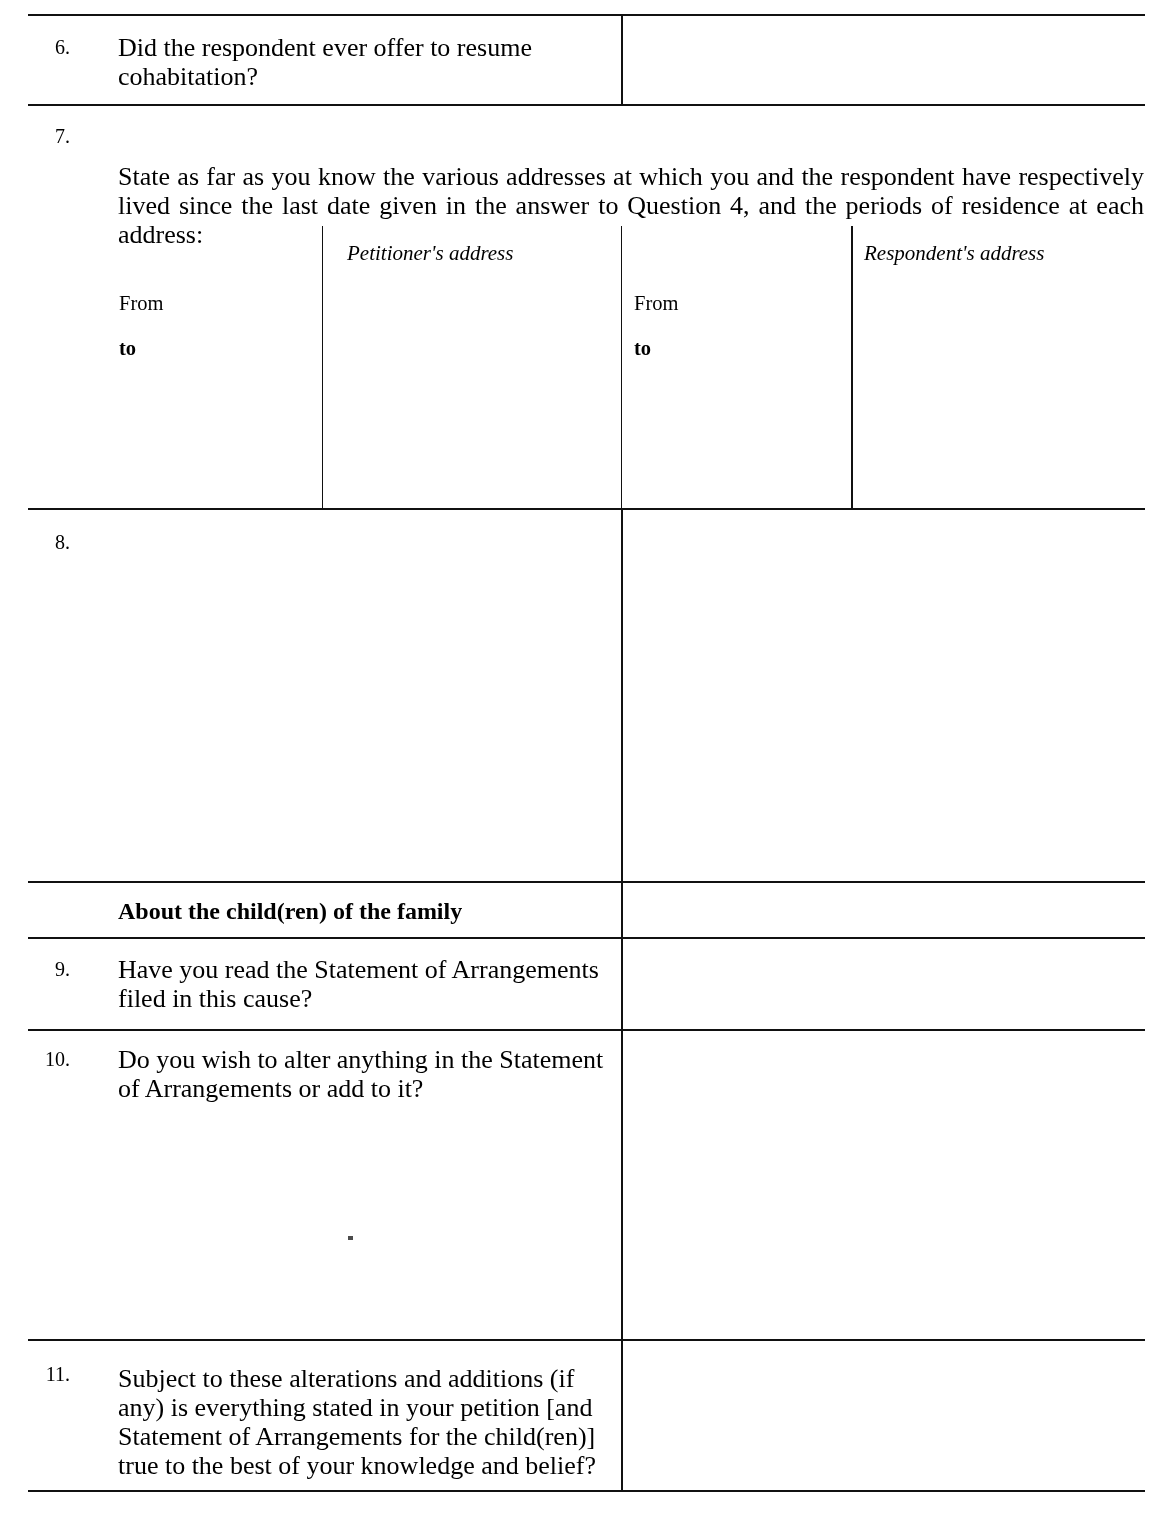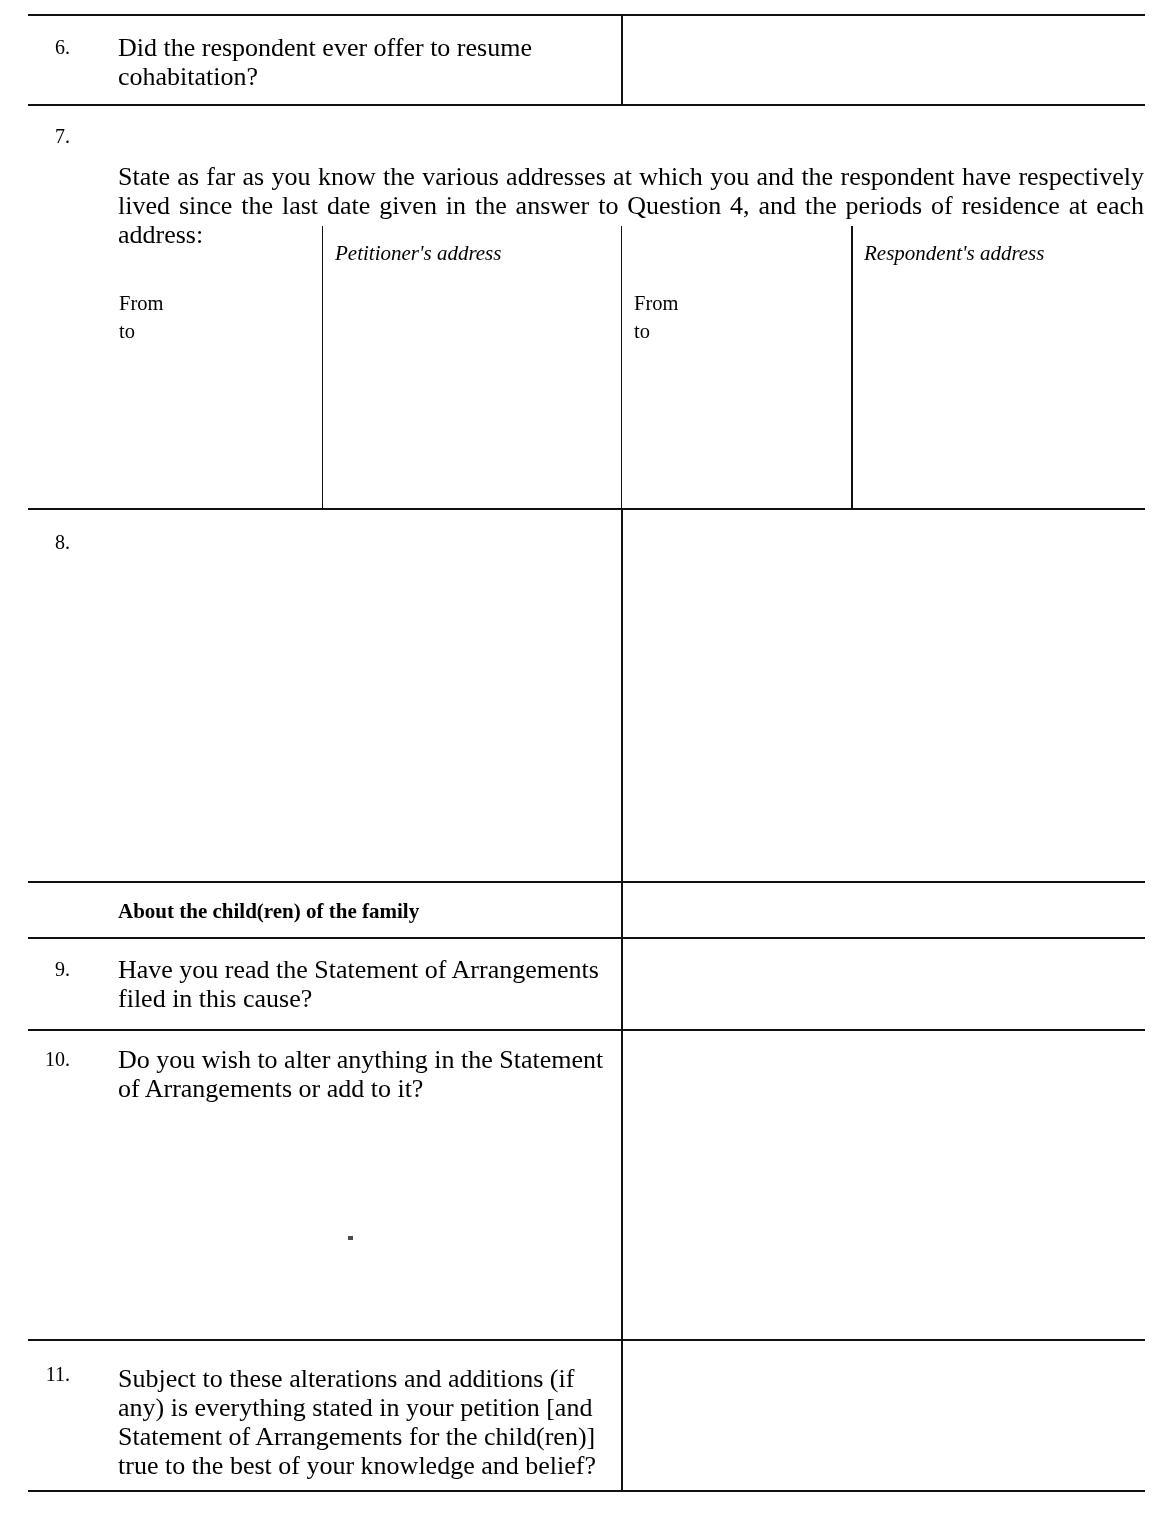--- a/index.html
+++ b/index.html
@@ -62,21 +62,21 @@
   }
 
   .qbody.justify p {
     text-align: justify;
     text-align-last: left;
   }
 
   .section-head {
     position: absolute;
     left: 118px;
-    font-size: 21px;
+    font-size: 24px;
     line-height: 28px;
     font-weight: bold;
   }
 
   
   .addr-table {
     position: absolute;
     left: 0;
     top: 0;
   }
@@ -86,21 +86,21 @@
     font-size: 21px;
     line-height: 26px;
     white-space: nowrap;
   }
   .fromto {
     position: absolute;
     font-size: 20.5px;
     line-height: 26px;
   }
   .fromto .lbl-from { display: block; }
-  .fromto .lbl-to { display: block; margin-top: 2px; }
+  .fromto .lbl-to { display: block; margin-top: 19px; font-weight: bold; }
 
   
   .answer-cell {
     position: absolute;
   }
 
   .speck {
     position: absolute;
     width: 5px;
     height: 4px;
@@ -142,21 +142,21 @@
   <div class="answer-cell" style="left:632px; top:20px; width:505px; height:78px;"></div>
 
   <div class="qrow" style="top:122px; left:0;">
     <div class="qnum" style="left:0; top:0;">7.</div>
     <div class="qbody justify" style="top:0; width:1026px;margin-top:40px;">
       <p>State as far as you know the various addresses at which you and the respondent have respectively lived since the last date given in the answer to Question 4, and the periods of residence at each address:</p>
     </div>
   </div>
 
   <div class="addr-table">
-    <div class="col-head" style="left:335px; top:240px;">Petitioner's address</div>
+    <div class="col-head" style="left:347px; top:240px;">Petitioner's address</div>
     <div class="col-head" style="left:864px; top:240px;">Respondent's address</div>
 
     <div class="fromto" style="left:119px; top:290px;">
       <span class="lbl-from">From</span>
       <span class="lbl-to">to</span>
     </div>
 
     <div class="fromto" style="left:634px; top:290px;">
       <span class="lbl-from">From</span>
       <span class="lbl-to">to</span>

